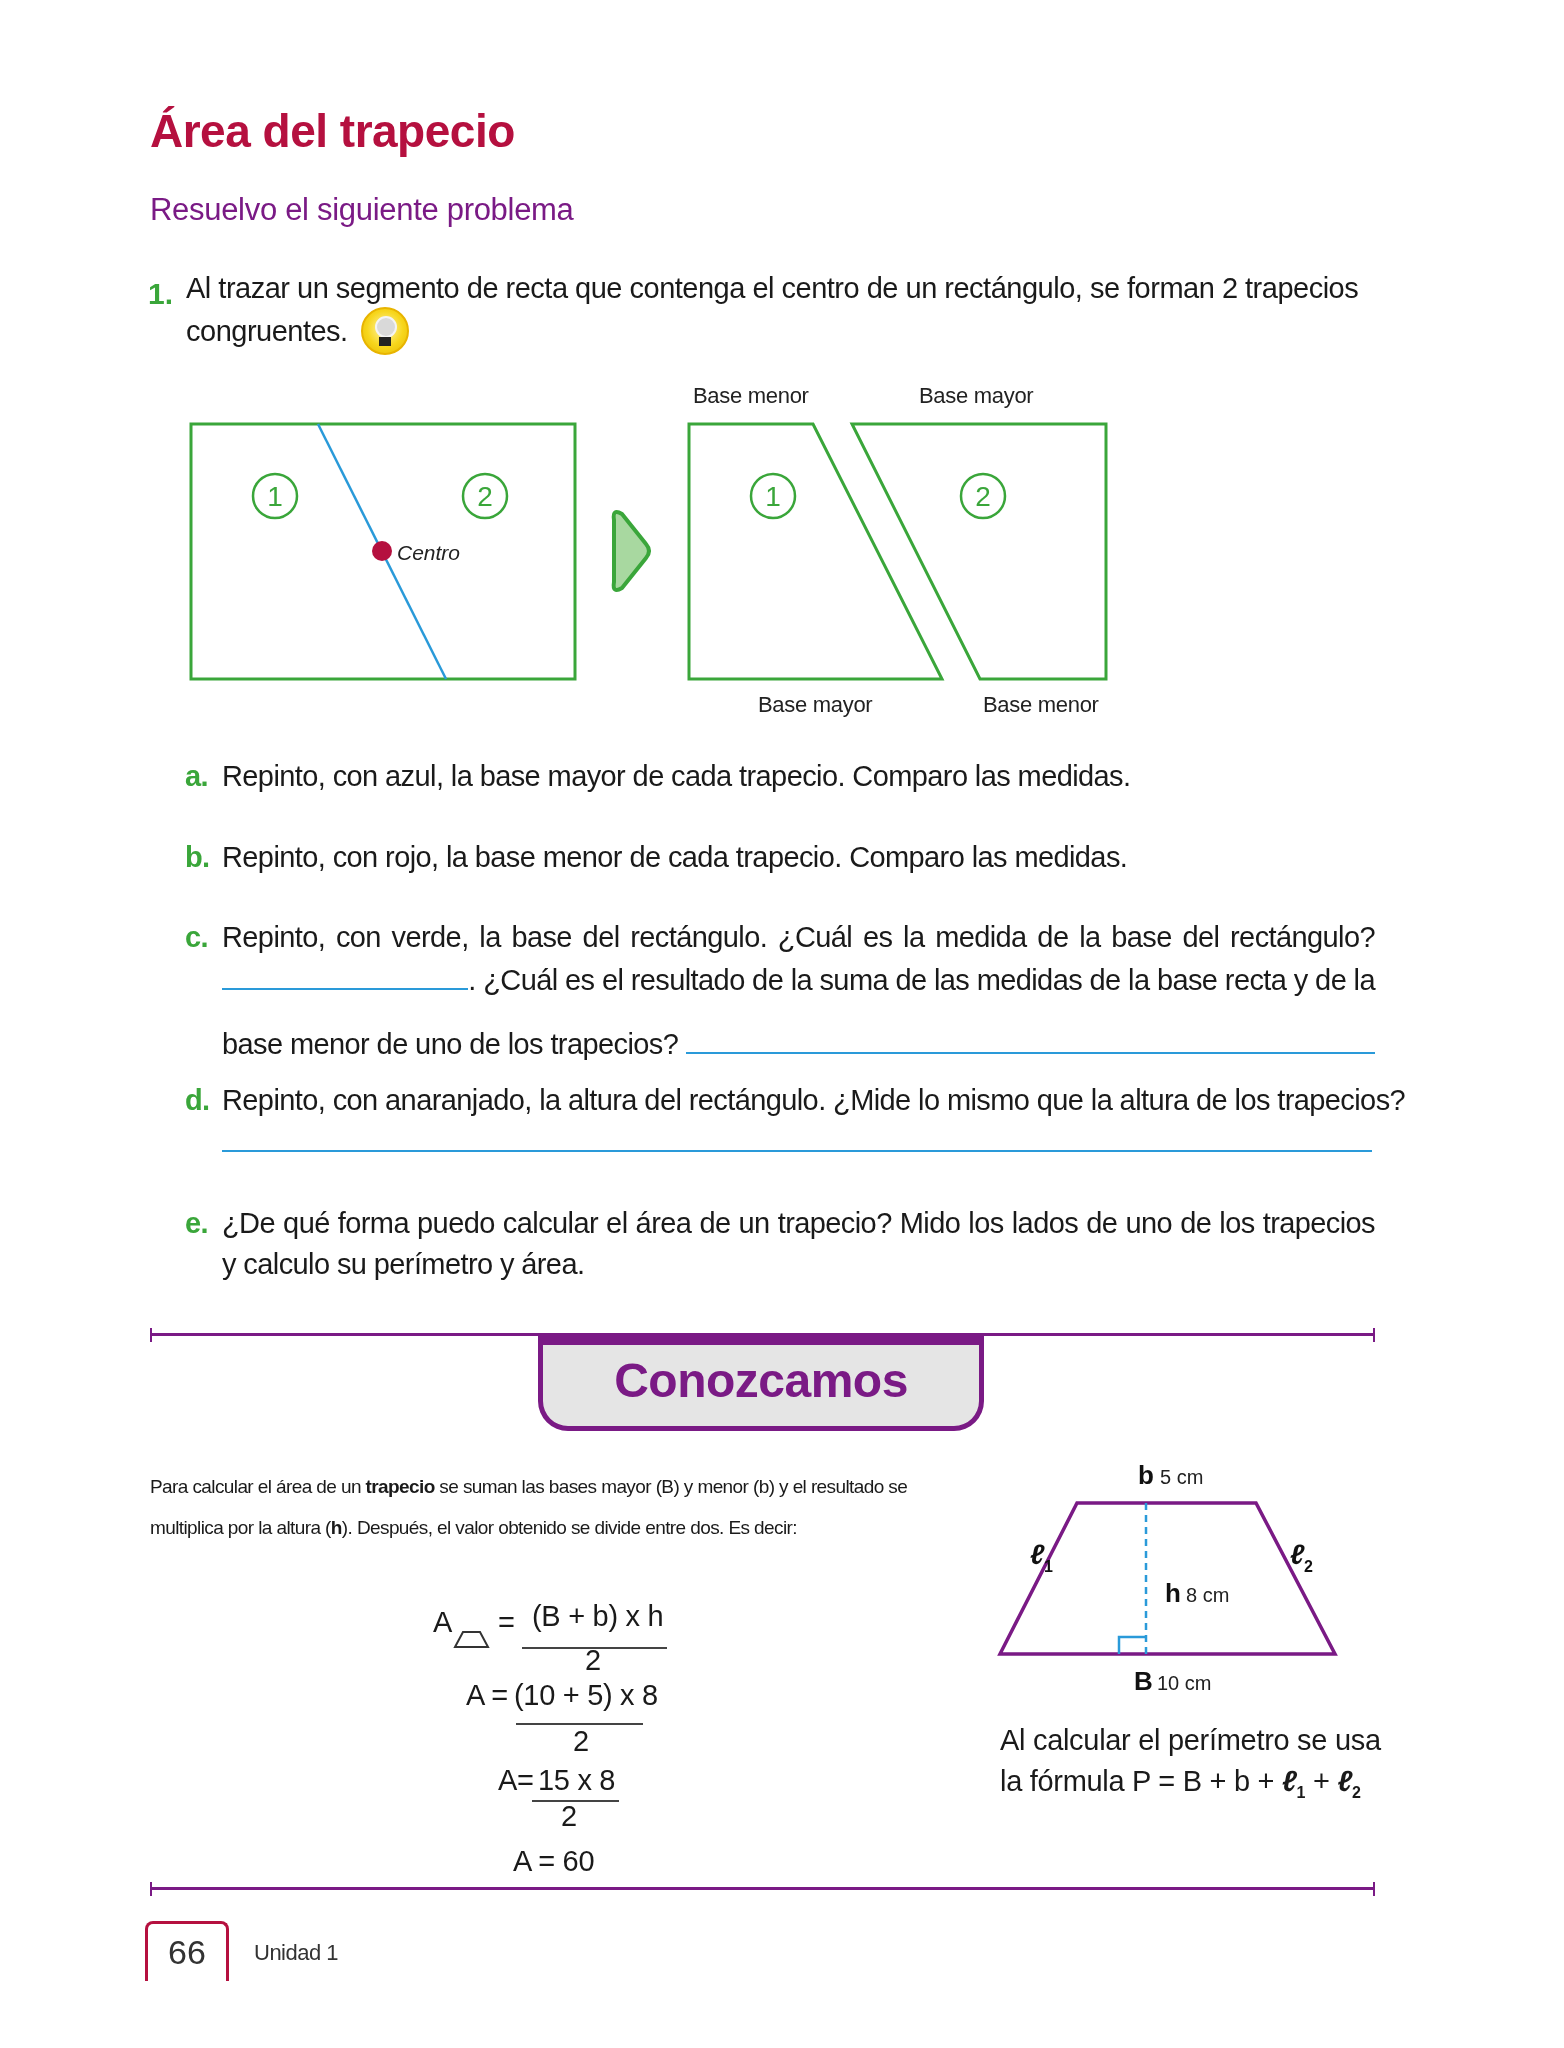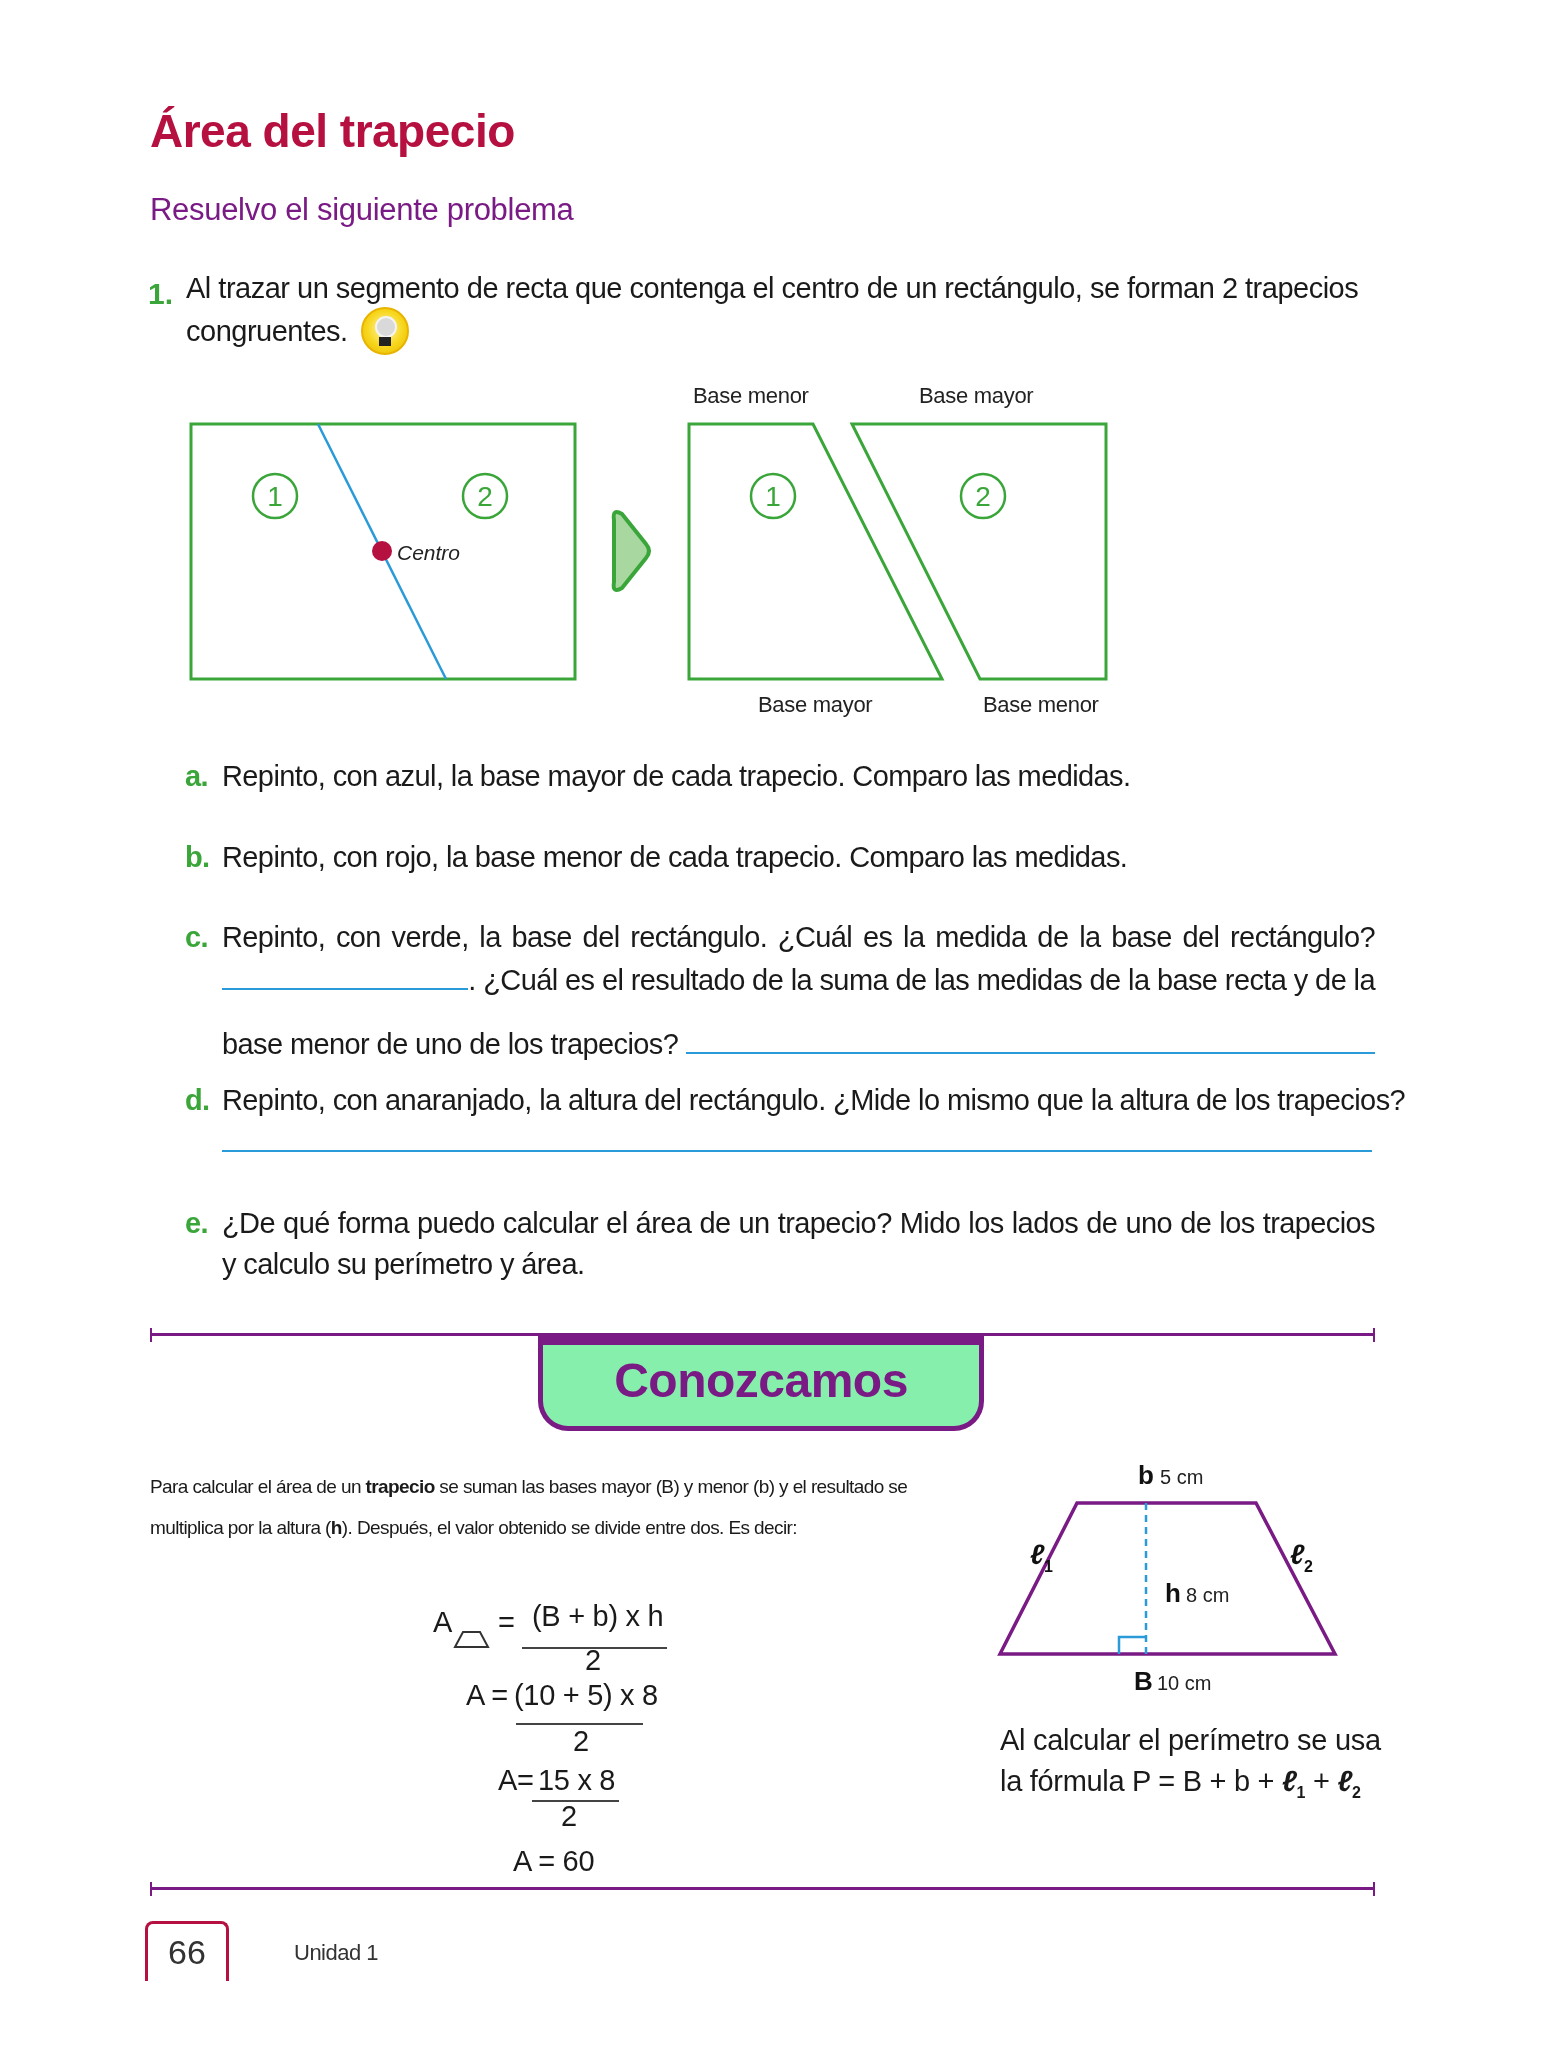--- a/index.html
+++ b/index.html
@@ -19,30 +19,30 @@
   .diag-label { font-size:22px; color:#222; letter-spacing:-0.3px; }
   .item { left:185px; width:1190px; font-size:29px; line-height:41px; letter-spacing:-0.6px; }
   .item .letter { position:absolute; left:0; top:0; color:#3aa63a; font-weight:bold; }
   .item .txt { margin-left:37px; display:block; text-align:justify; }
   .blank { display:inline-block; border-bottom:2px solid #2a9ad9; vertical-align:baseline; }
   .answer-line { height:0; border-bottom:2px solid #2a9ad9; }
   .divider { height:0; border-top:3px solid #7a1a85; }
   .divider:before, .divider:after { content:""; position:absolute; top:-8px; width:2px; height:14px; background:#7a1a85; }
   .divider:before { left:0; } .divider:after { right:0; }
   .section-tab { left:538px; top:1333px; width:446px; height:98px; box-sizing:border-box;
-                 border:5px solid #7a1a85; border-top:12px solid #7a1a85; border-radius:0 0 30px 30px; background:#86efac; }
+                 border:5px solid #7a1a85; border-top:12px solid #7a1a85; border-radius:0 0 30px 30px; background:#e5e5e5; }
   .section-tab span { display:block; text-align:center; font-size:48px; font-weight:bold; color:#7a1a85; line-height:72px; letter-spacing:-0.5px; }
   .para { left:150px; top:1466px; width:820px; font-size:19px; line-height:41px; letter-spacing:-0.6px; }
   .formula { font-size:29px; letter-spacing:-0.3px; }
   .frac-line { height:0; border-top:2px solid #444; }
   .perim { left:1000px; top:1720px; width:400px; font-size:29px; line-height:41px; letter-spacing:-0.3px; }
   .page-box { left:145px; top:1921px; width:84px; height:60px; box-sizing:border-box;
               border:3px solid #b5103f; border-bottom:none; border-radius:8px 8px 0 0; }
   .page-box span { display:block; text-align:center; font-size:34px; line-height:56px; color:#333; }
-  .unit { left:254px; top:1940px; font-size:22px; color:#333; letter-spacing:-0.5px;margin-left:40px; }
+  .unit { left:254px; top:1940px; font-size:22px; color:#333; letter-spacing:-0.5px; }
 </style>
 </head>
 <body>
 
 <div class="abs title">Área del trapecio</div>
 <div class="abs subtitle">Resuelvo el siguiente problema</div>
 
 <div class="abs q1-num">1.</div>
 <div class="abs q1-text">
   <span>Al trazar un segmento de recta que contenga el centro de un rectángulo, se forman 2 trapecios congruentes.</span>

